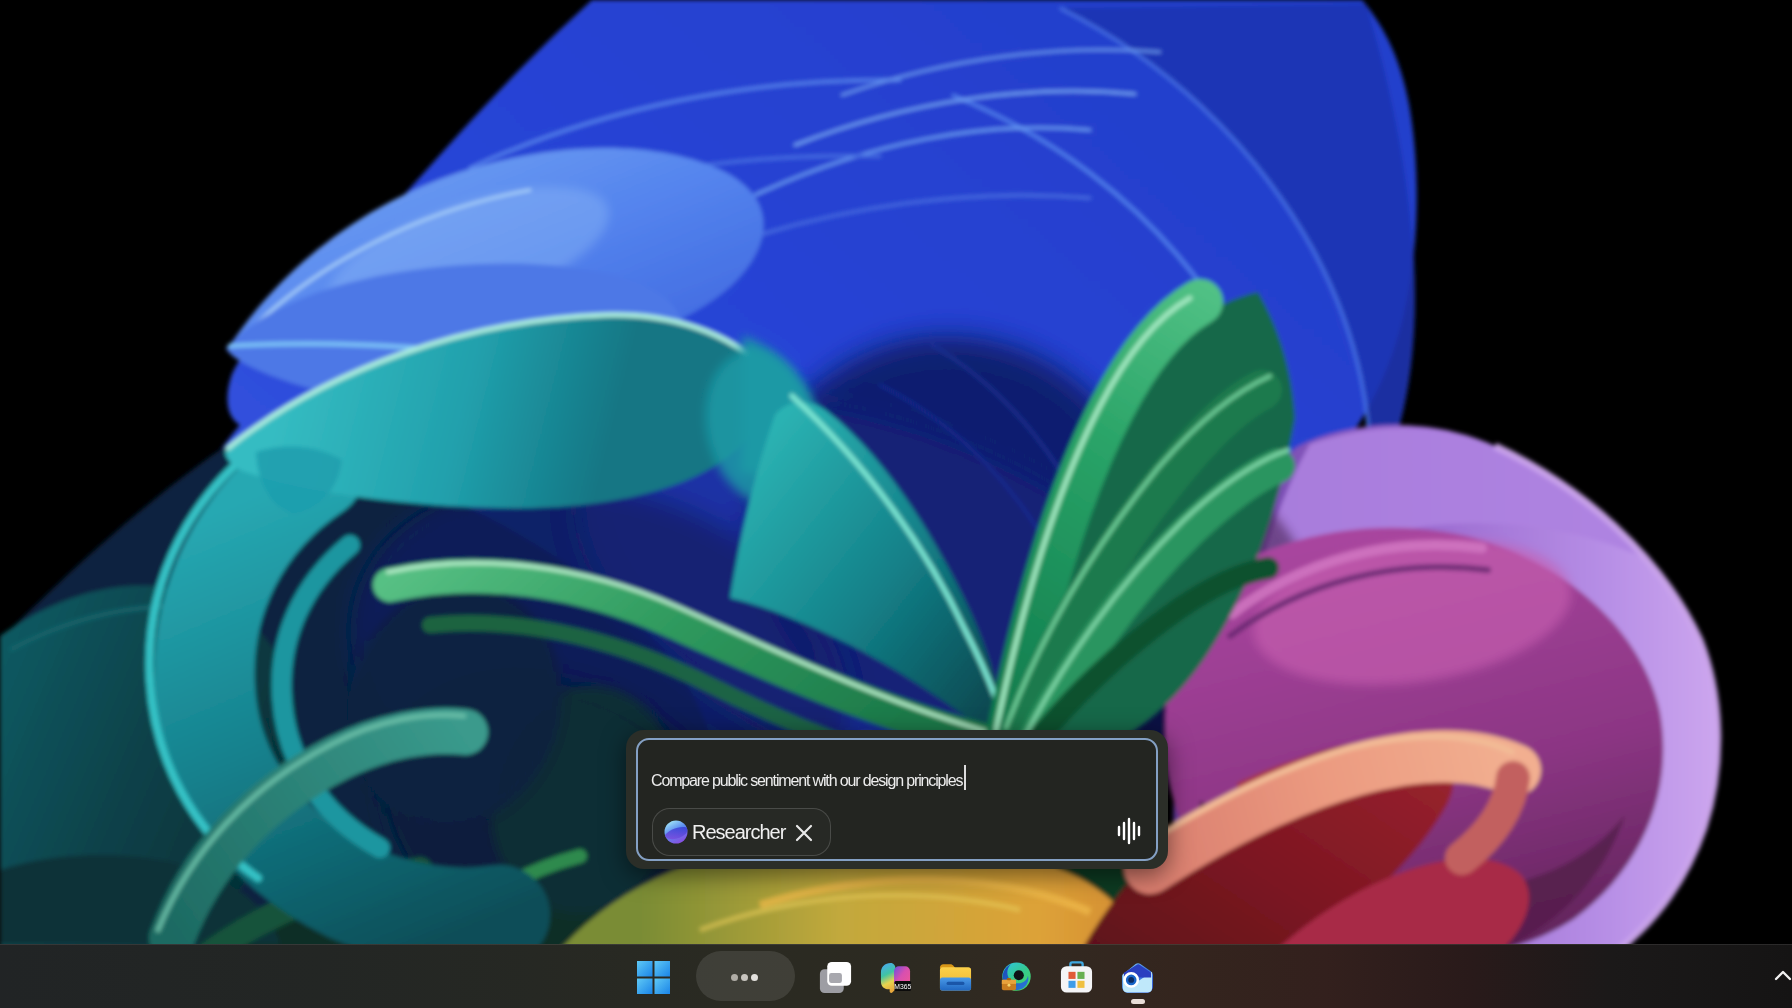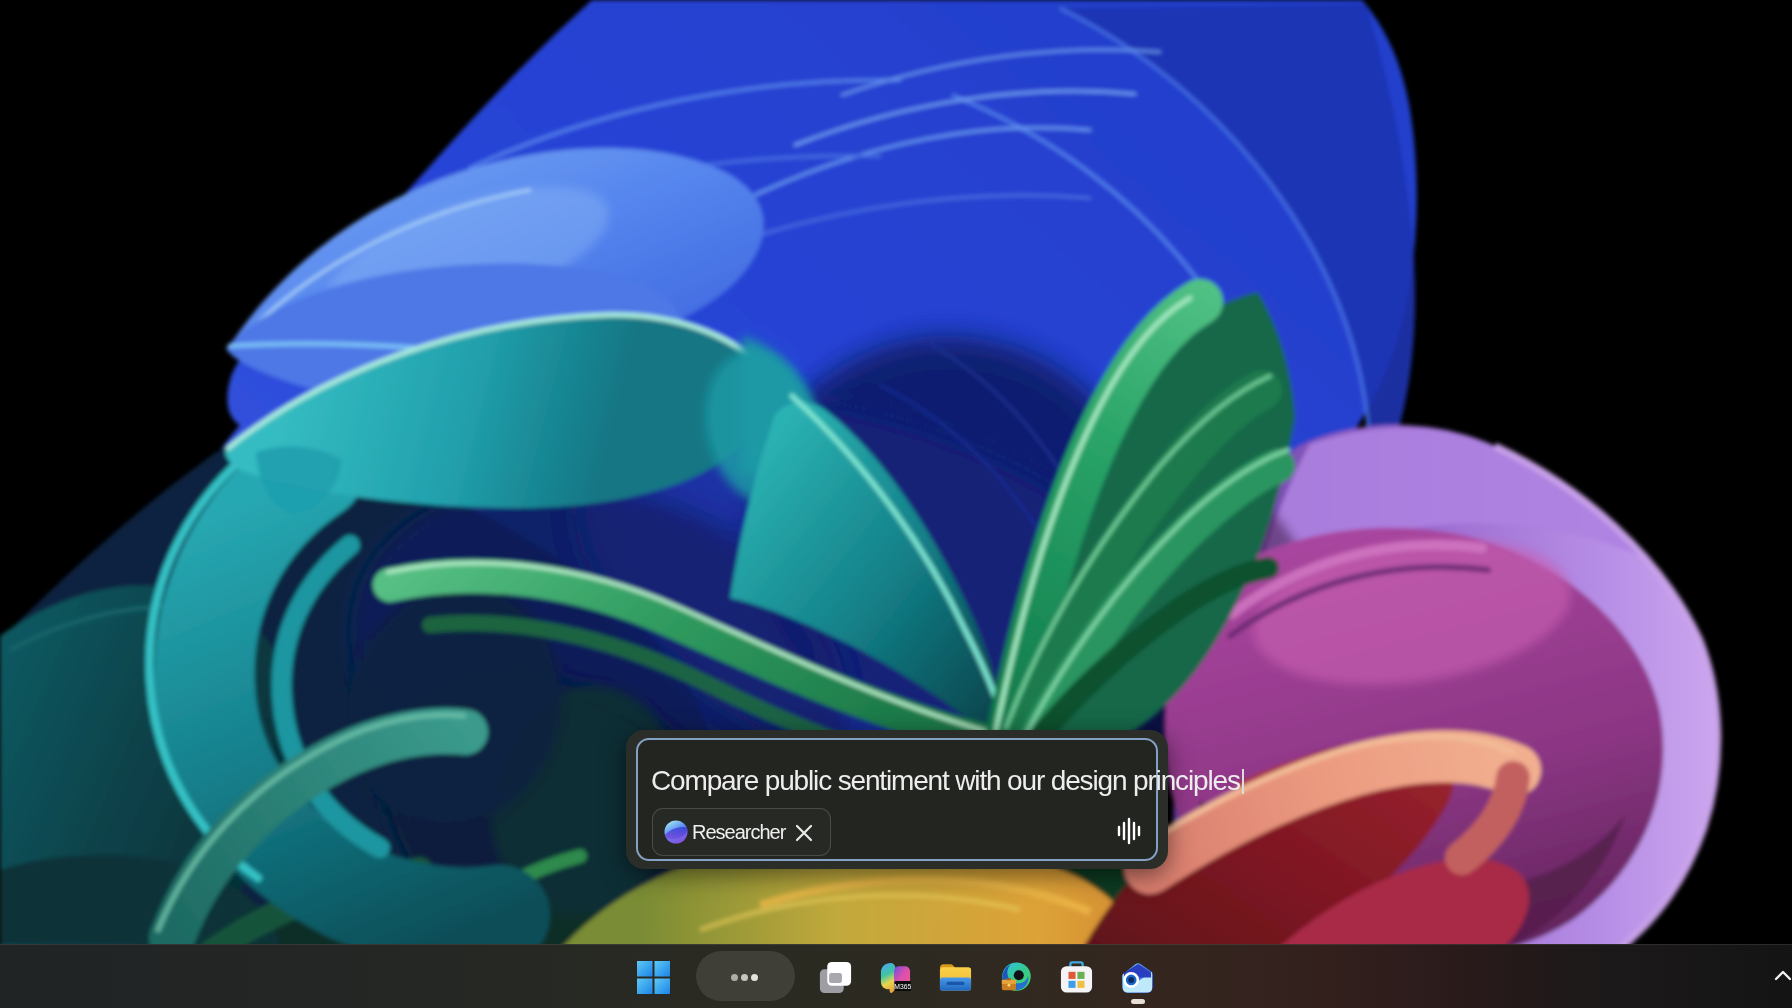--- a/index.html
+++ b/index.html
@@ -1,23 +1,23 @@
 <!DOCTYPE html>
 <html><head>
 <meta charset="utf-8">
 <style>
   html,body{margin:0;padding:0;width:1792px;height:1008px;overflow:hidden;background:#000;}
   *{box-sizing:border-box;}
   body{font-family:"Liberation Sans",sans-serif;}
   #wall{position:absolute;left:0;top:0;width:1792px;height:1008px;}
   #box{position:absolute;left:626px;top:730px;width:542px;height:139px;border-radius:18px;background:#2b2e28;box-shadow:0 6px 24px rgba(0,0,0,0.5);}
   #boxin{position:absolute;left:10px;top:8px;width:522px;height:123px;border-radius:13px;border:2px solid #84a0c4;background:#232521;}
-  #qtext{position:absolute;left:13px;top:25px;font-size:28px;color:#ededed;white-space:nowrap;letter-spacing:-1.15px;}
+  #qtext{position:absolute;left:13px;top:25px;font-size:16px;color:#ededed;white-space:nowrap;letter-spacing:-1.15px;}
   #caret{display:inline-block;width:2px;height:25px;background:#dcdcdc;vertical-align:-4px;margin-left:2px;}
-  #chip{position:absolute;left:14px;top:68px;width:179px;height:48px;border-radius:11px;border:1.5px solid rgba(255,255,255,0.16);background:rgba(255,255,255,0.02);}
+  #chip{position:absolute;left:14px;top:68px;width:179px;height:48px;border-radius:18px;border:1.5px solid rgba(255,255,255,0.16);background:rgba(255,255,255,0.02);}
   #chiptext{position:absolute;left:39px;top:12px;font-size:20px;color:#f0f0f0;letter-spacing:-1px;}
   #bar{position:absolute;left:0;top:944px;width:1792px;height:64px;
     background:linear-gradient(90deg,#212425 0%,#232624 18%,#262823 30%,#2a2a22 40%,#2c2a21 50%,#322921 58%,#34251e 66%,#33201d 74%,#291a1a 82%,#1b1919 90%,#151414 100%);
     border-top:1px solid rgba(255,255,255,0.09);}
   .ic{position:absolute;top:961px;width:33px;height:33px;}
   #pill{position:absolute;left:696px;top:951px;width:99px;height:50px;border-radius:25px;background:rgba(255,255,255,0.10);}
   .dot{position:absolute;top:974px;width:7px;height:7px;border-radius:50%;}
 </style>
 </head>
 <body>

